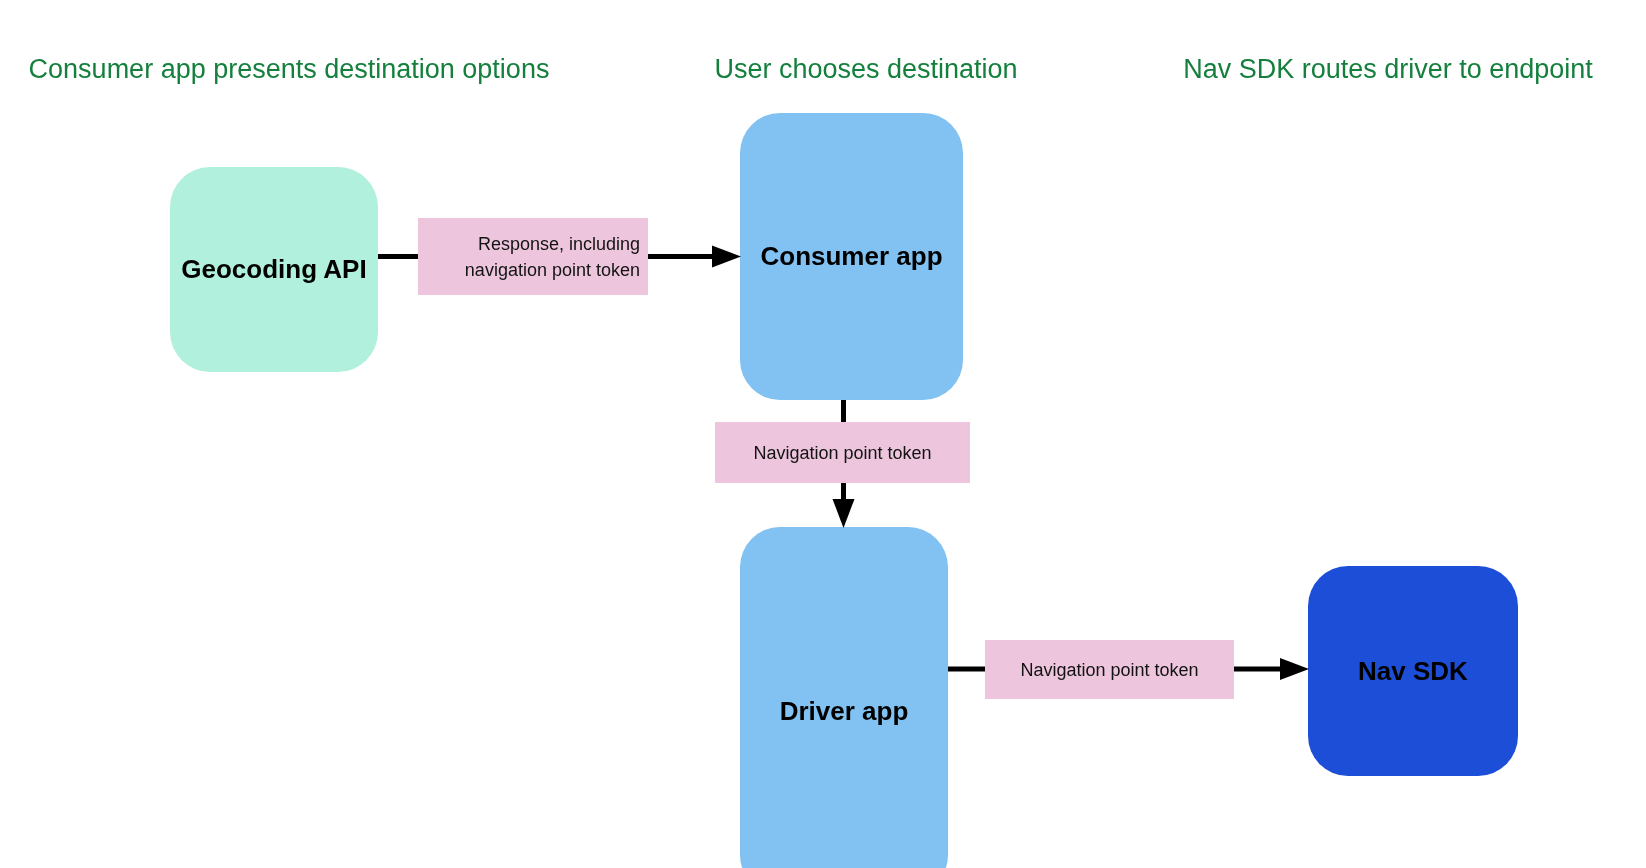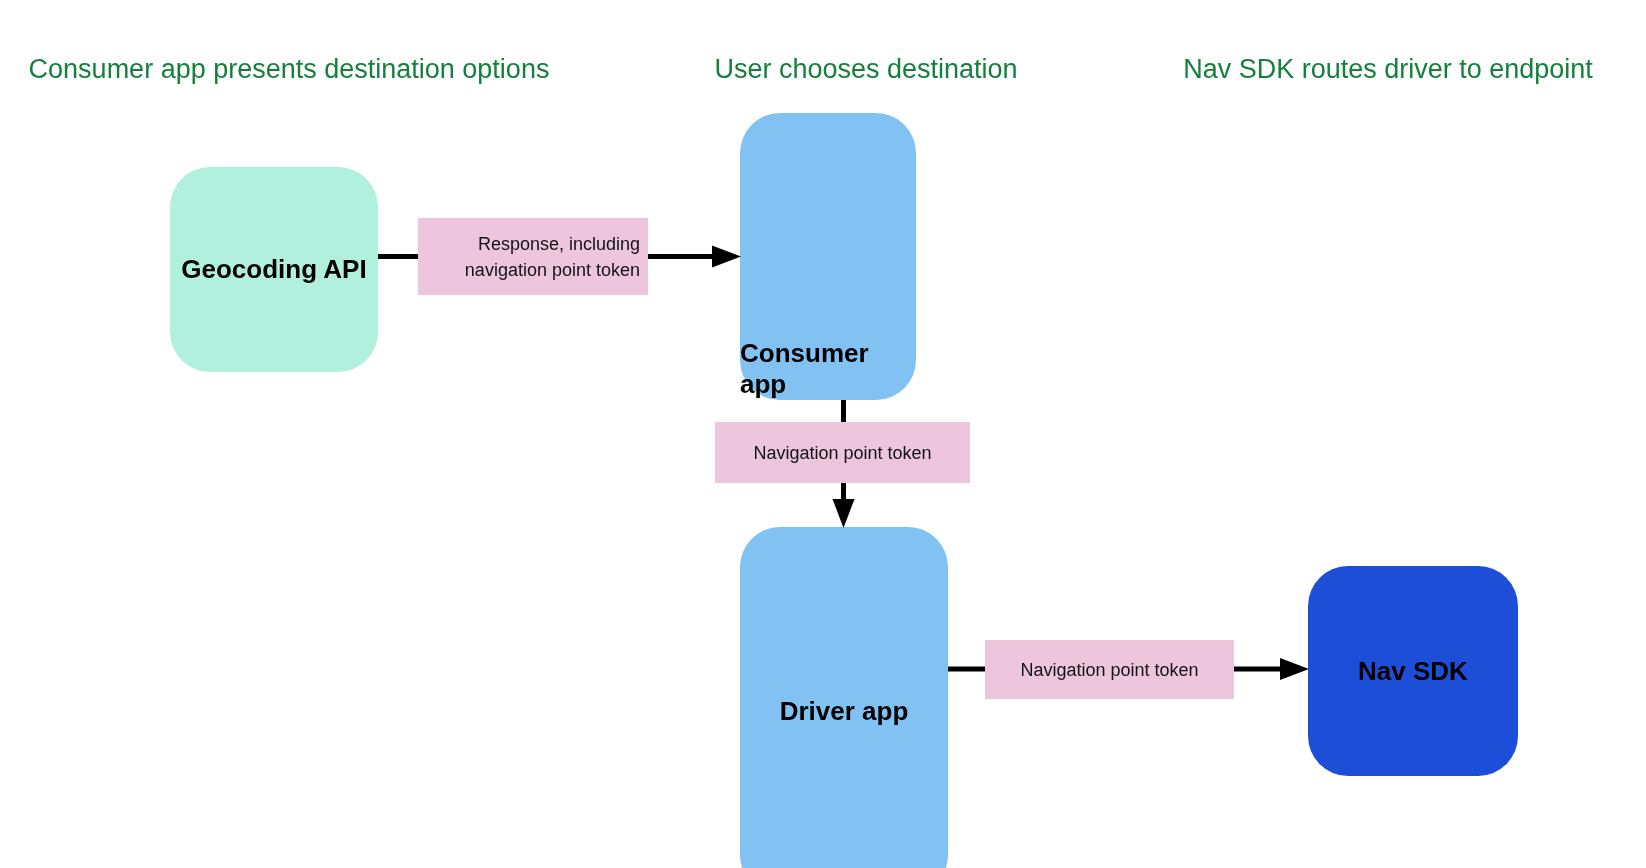--- a/index.html
+++ b/index.html
@@ -30,21 +30,21 @@
     position: absolute;
     border-radius: 40px;
     display: flex;
     align-items: center;
     justify-content: center;
     font-size: 26px;
     font-weight: 700;
     color: #000000;
   }
   .node-geocoding { left: 170px; top: 150px; width: 208px; height: 205px; margin-top: 17px; }
-  .node-consumer  { left: 740px; top: 113px; width: 176px; height: 287px; align-items: flex-end; }
+  .node-consumer  { left: 740px; top: 113px; width: 223px; height: 287px; }
   .node-driver    { left: 740px; top: 527px; width: 208px; height: 368px; }
   .node-navsdk    { left: 1308px; top: 566px; width: 210px; height: 210px; }
   .edge-label {
     position: absolute;
     display: flex;
     align-items: center;
     justify-content: center;
     text-align: right;
     font-size: 18px;
     font-weight: 400;

